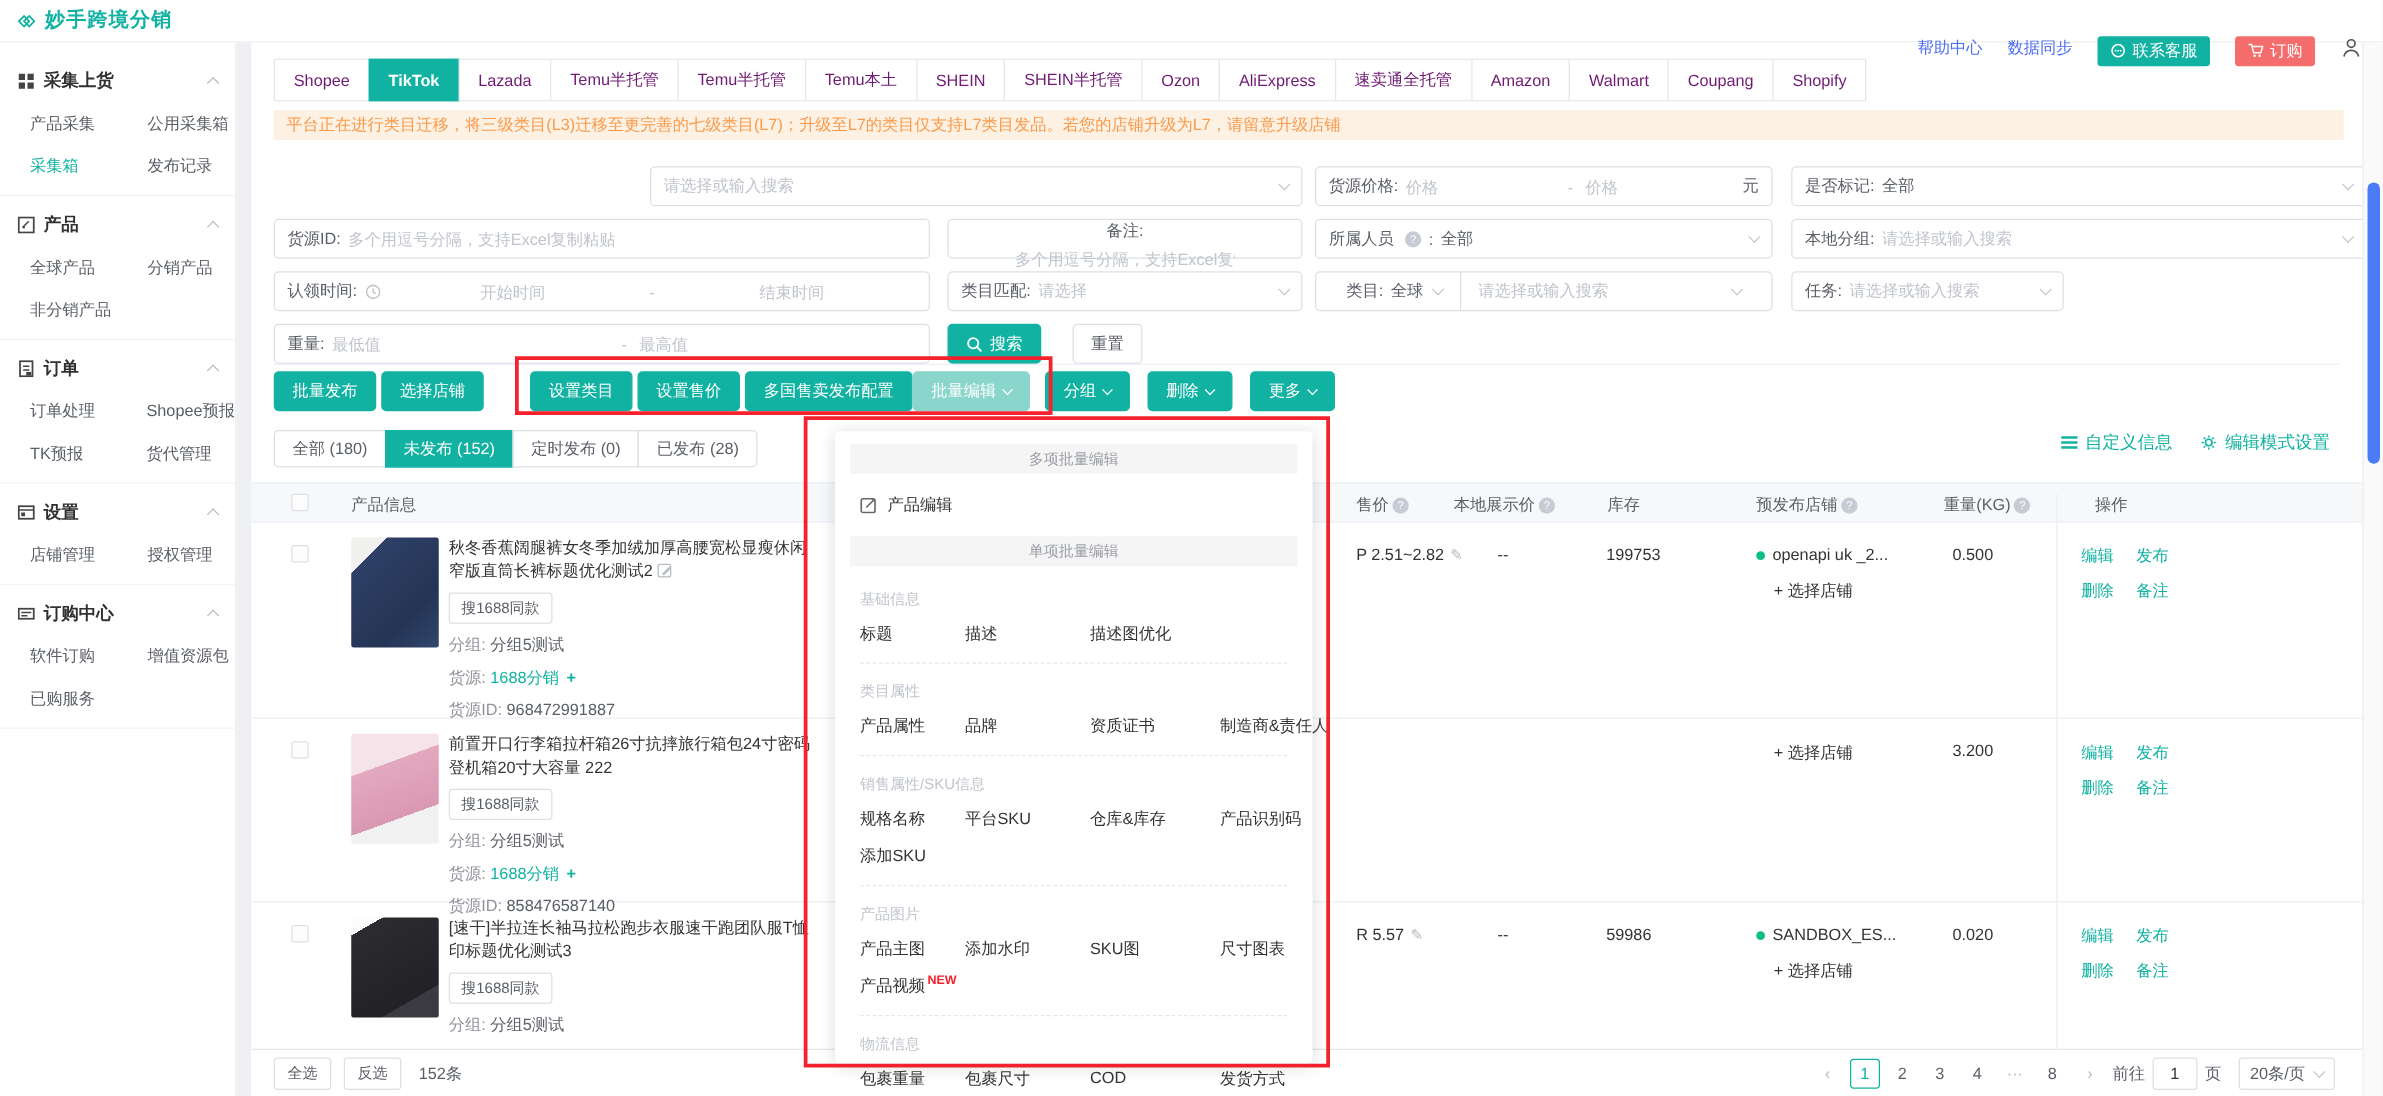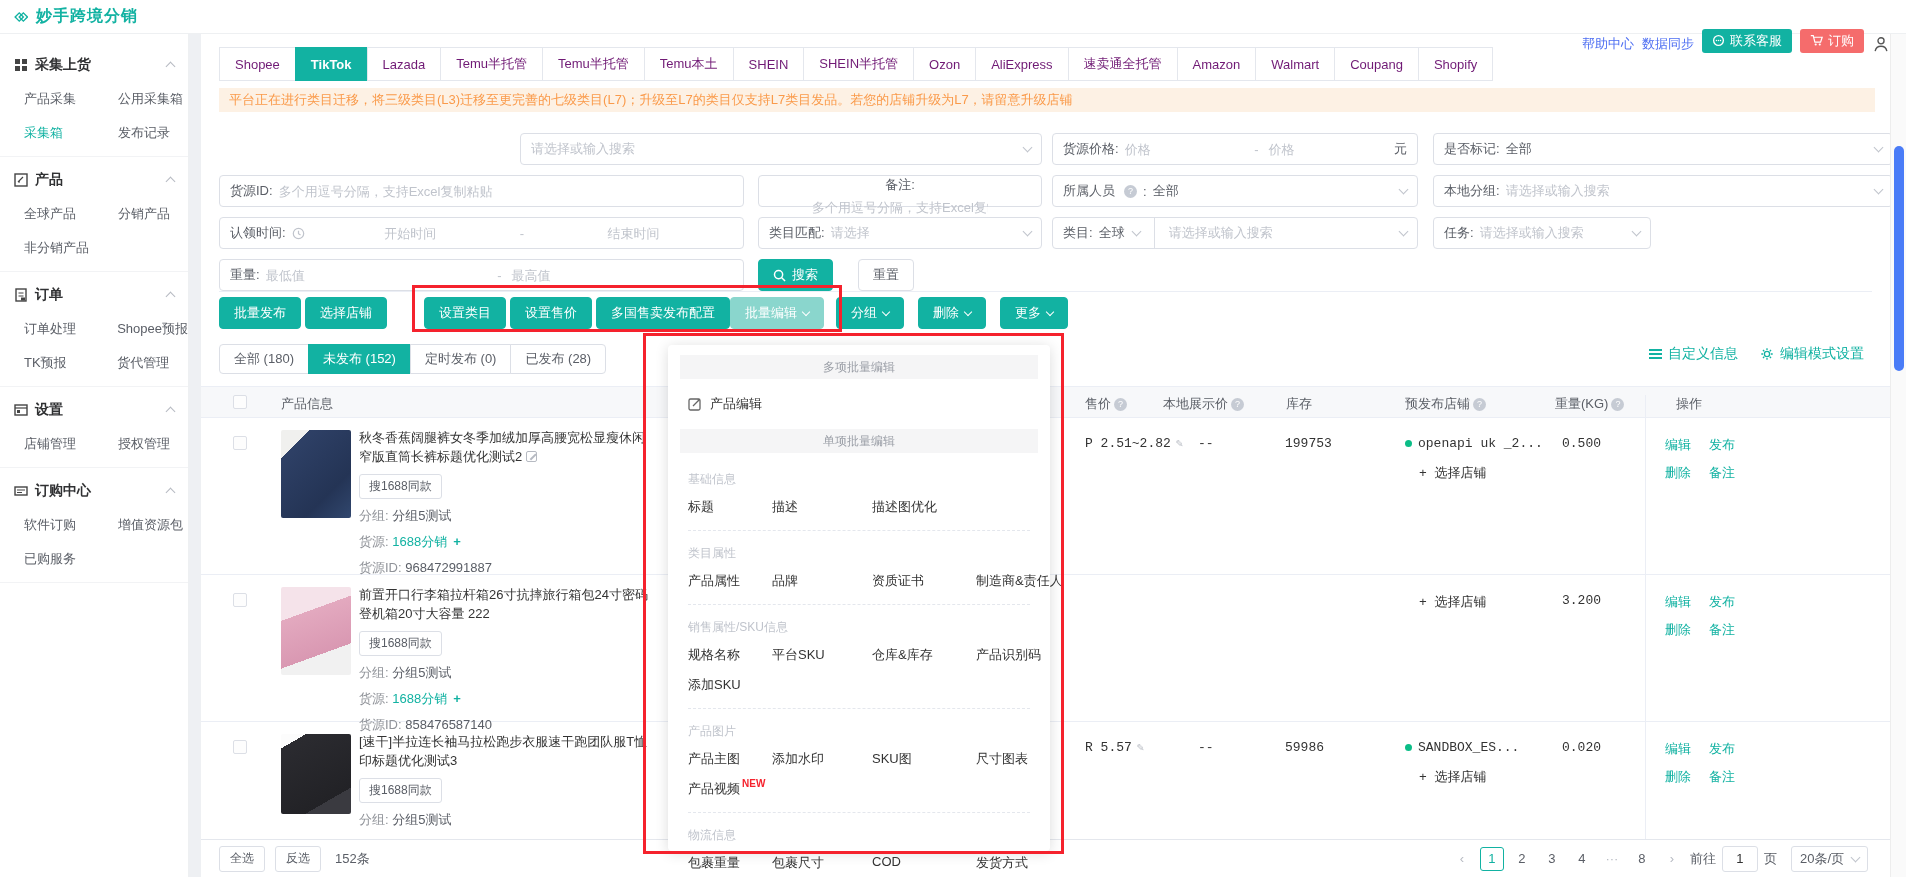--- a/index.html
+++ b/index.html
@@ -5,21 +5,21 @@
   * { margin:0; padding:0; box-sizing:border-box; }
   html,body { width:1906px; height:877px; overflow:hidden; background:#eef0f3;
     font-family:"Liberation Sans","DejaVu Sans",sans-serif; font-size:13px; color:#333; }
   .abs { position:absolute; }
 
   
   .hdr { position:absolute; left:0; top:0; width:1906px; height:34px; background:#fff;
     border-bottom:1px solid #eef0f2; display:flex; align-items:center; z-index:30; }
   .logo { display:flex; align-items:center; gap:8px; padding-left:14px; }
   .logo-text { color:#12b2a2; font-size:16px; font-weight:bold; letter-spacing:1px; }
-  .hdr-right { margin-left:auto; display:flex; align-items:flex-end; gap:8px; padding-right:16px;margin-top:48px; }
+  .hdr-right { margin-left:auto; display:flex; align-items:flex-start; gap:20px; padding-right:16px;margin-top:48px; }
   .hdr-link { color:#4d6ef2; font-size:13px; cursor:pointer; }
   .hdr-btn { height:24px; border-radius:3px; color:#fff; font-size:13px; display:flex;
     align-items:center; gap:5px; padding:0 10px; cursor:pointer; border:none; }
   .hdr-btn.teal { background:#12b2a2; }
   .hdr-btn.salmon { background:#f56c6c; }
 
   
   .side { position:absolute; left:0; top:34px; width:189px; height:843px; background:#fff;
     border-right:1px solid #eef0f2; padding-top:8px; }
   .sgroup { border-bottom:1px solid #f2f3f5; padding:10px 0 6px 0; }
@@ -96,21 +96,21 @@
   .edit-sq { display:inline-block; width:11px; height:11px; border:1px solid #b6bac2; border-radius:2px;
     position:relative; vertical-align:-1px; margin-left:4px; }
   .edit-sq::after { content:""; position:absolute; left:2px; top:4px; width:8px; height:1.5px;
     background:#b6bac2; transform:rotate(-45deg); }
   .rtag { display:inline-block; margin-top:8px; border:1px solid #dcdfe6; border-radius:3px;
     padding:3px 9px; font-size:12px; color:#5a5e66; cursor:pointer; }
   .rmeta { margin-top:8px; color:#909399; }
   .rmeta .v { color:#5a5e66; }
   .teal-t { color:#12b2a2; cursor:pointer; }
   .plus { color:#12b2a2; font-weight:bold; cursor:pointer; padding-left:6px; }
-  .cell { position:absolute; white-space:nowrap; color:#333;font-family:Liberation Mono, monospace; }
+  .cell { position:absolute; white-space:nowrap; color:#333; }
   .pencil { color:#b6bac2; font-size:12px; margin-left:5px; cursor:pointer; }
   .gdot { display:inline-block; width:7px; height:7px; border-radius:50%; background:#0bbd87; margin-right:6px; }
   .vline { position:absolute; left:1444px; top:0; bottom:0; width:1px; background:#ebeef5; }
   .oplink { color:#12b2a2; cursor:pointer; margin-right:18px; }
 
   
   .foot { position:absolute; left:0; top:805px; width:1689px; height:38px; border-top:1px solid #e4e7ed;
     background:#fff; display:flex; align-items:center; padding:0 22px 0 18px; gap:10px; z-index:5; }
   .fbtn { height:26px; border:1px solid #dcdfe6; background:#fff; border-radius:3px; padding:0 10px;
     color:#5a5e66; font-size:12px; cursor:pointer; font-family:inherit; }
@@ -340,21 +340,21 @@
       </svg>
     <input style="text-align: center;" placeholder="开始时间">
     <span class="dash">-</span>
     <input style="text-align: center;" placeholder="结束时间">
   </div>
   <div class="fbox" style="left:557px; top:183px; width:284px;">
     <span class="flabel">类目匹配:</span>
     <span class="ph">请选择</span>
     <i class="chv-dn"></i>
   </div>
-  <div class="fbox" style="left:851px; top:183px; width:366px; padding:0;">
+  <div class="fbox" style="left:851px; top:183px; width:366px; padding:14px;">
     <span class="flabel" style="padding-left:10px">类目:</span>
     <span class="fval">全球</span>
     <i class="chv-dn" style="margin-left:2px"></i>
     <span class="idiv"></span>
     <span class="ph">请选择或输入搜索</span>
     <i class="chv-dn" style="margin-right:10px"></i>
   </div>
   <div class="fbox" style="left:1232px; top:183px; width:218px;">
     <span class="flabel">任务:</span>
     <span class="ph">请选择或输入搜索</span>

